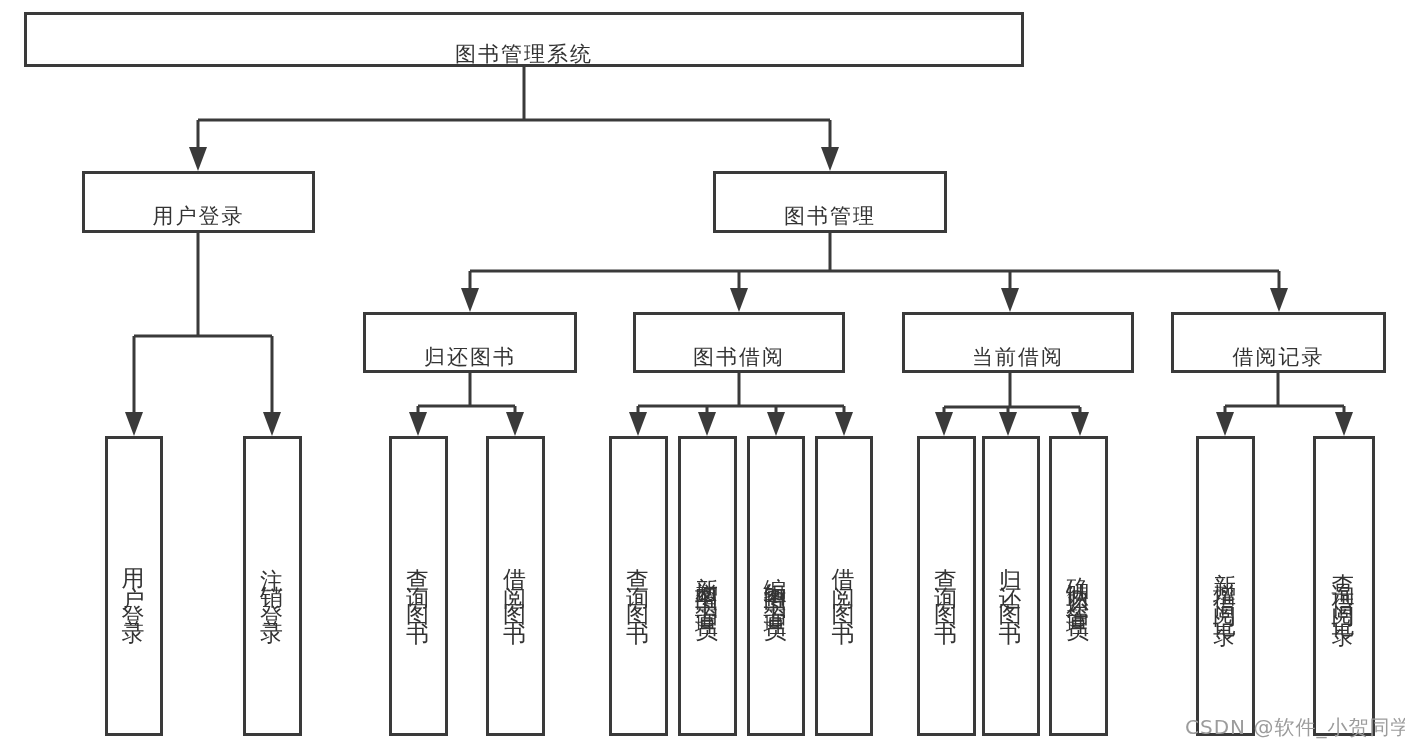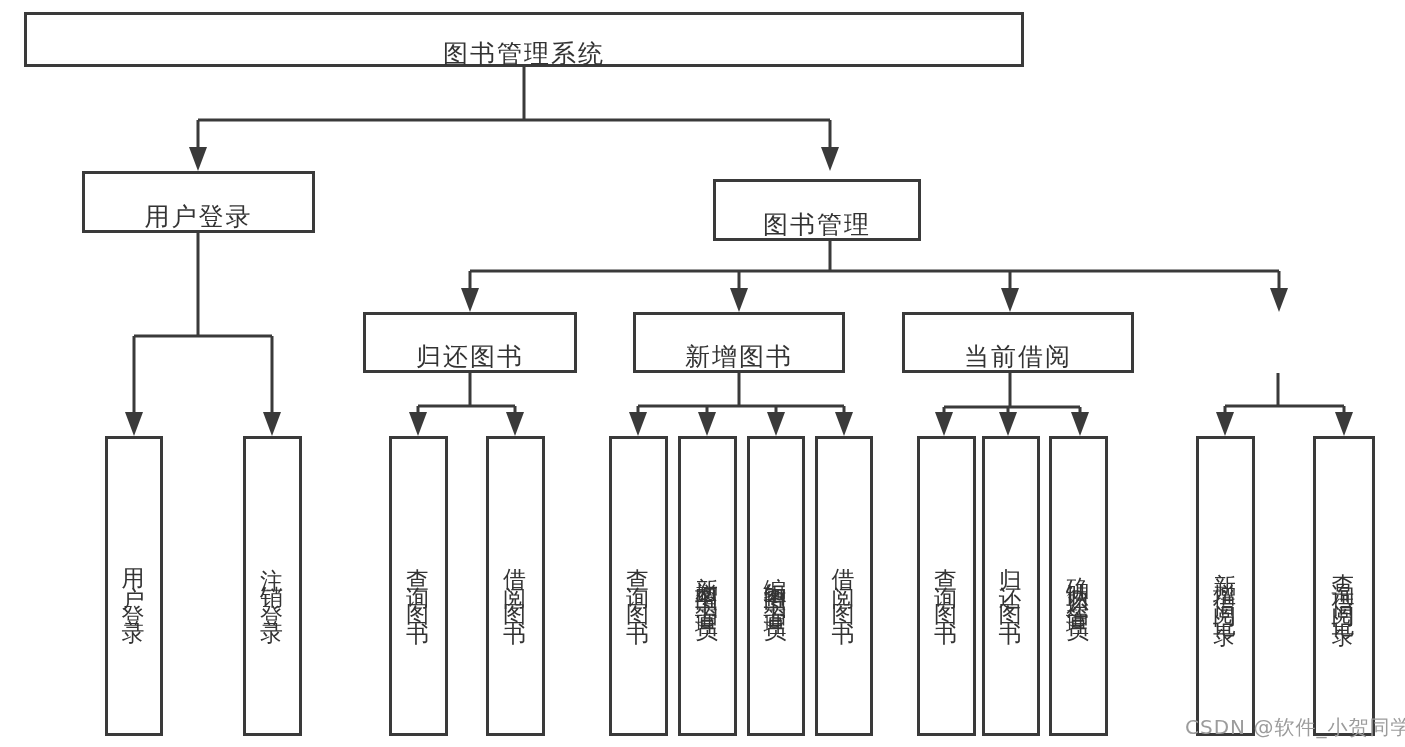--- a/index.html
+++ b/index.html
@@ -24,21 +24,21 @@
   .box{
     position:absolute;
     border:3px solid var(--line);
     background:#fff;
     display:flex;
     align-items:center;
     justify-content:center;
     box-sizing:border-box;
   }
   .lbl{
-    font-size:25px;
+    font-size:21px;
     letter-spacing:2px;
     white-space:nowrap;
     margin-top:28px;
   }
   .vtext{
     writing-mode:vertical-rl;
     font-size:23px;
     letter-spacing:10px;
     white-space:nowrap;
   }
@@ -97,32 +97,35 @@
     </g>
   </svg>
 
   <div class="box" style="left:24px;top:12px;width:1000px;height:55px">
     <span class="lbl">图书管理系统</span>
   </div>
 
   <div class="box" style="left:82px;top:171px;width:233px;height:62px">
     <span class="lbl">用户登录</span>
   </div>
-  <div class="box" style="left:713px;top:179px;width:208px;height:62px">
+  <div class="box" style="left:713px;top:171px;width:234px;height:62px">
     <span class="lbl">图书管理</span>
   </div>
 
   <div class="box" style="left:363px;top:312px;width:214px;height:61px">
     <span class="lbl">归还图书</span>
   </div>
   <div class="box" style="left:633px;top:312px;width:212px;height:61px">
-    <span class="lbl">新增图书</span>
+    <span class="lbl">图书借阅</span>
   </div>
   <div class="box" style="left:902px;top:312px;width:232px;height:61px">
     <span class="lbl">当前借阅</span>
+  </div>
+  <div class="box" style="left:1171px;top:312px;width:215px;height:61px">
+    <span class="lbl">借阅记录</span>
   </div>
 
   <div class="box" style="left:105px;top:436px;width:58px;height:300px">
     <span class="vtext" style="letter-spacing: 18px;">用户登录</span>
   </div>
   <div class="box" style="left:243px;top:436px;width:59px;height:300px">
     <span class="vtext" style="letter-spacing: 18px;">注销登录</span>
   </div>
 
   <div class="box" style="left:389px;top:436px;width:59px;height:300px">

